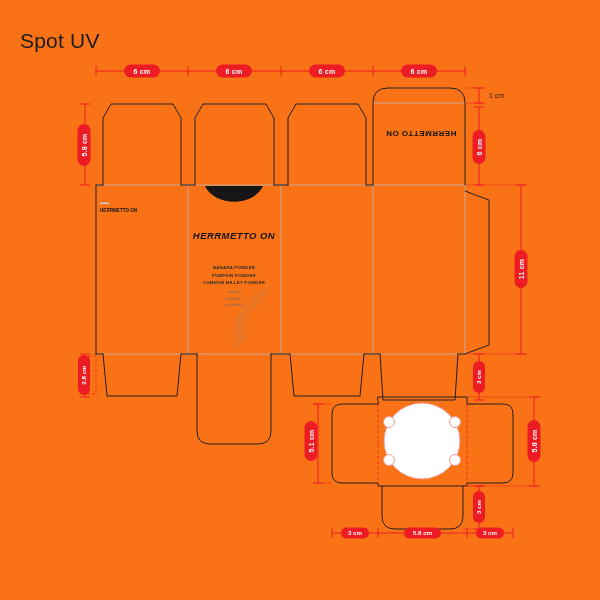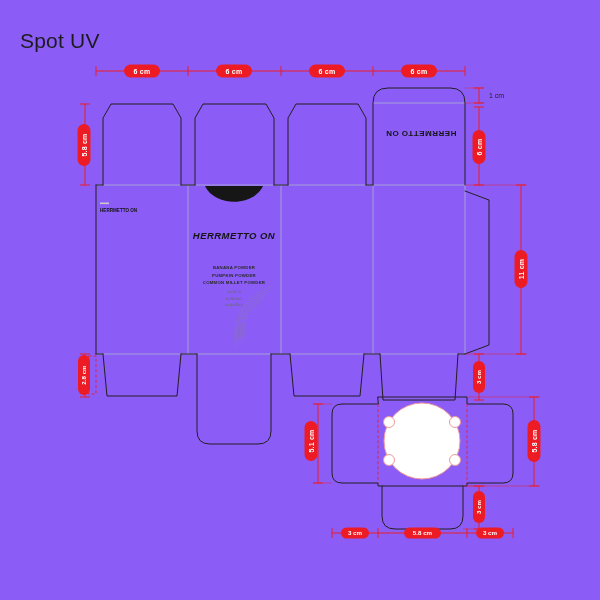--- a/index.html
+++ b/index.html
@@ -1,17 +1,17 @@
 <!DOCTYPE html>
 <html><head>
 <meta charset="utf-8">
 <style>
   html,body{margin:0;padding:0;background:#ffffff;width:600px;height:600px;overflow:hidden;
     font-family:"Liberation Sans", sans-serif;}
-  #stage{position:relative;width:600px;height:600px;background:#8b5cf6;}
+  #stage{position:relative;width:600px;height:600px;background:#f97316;}
   svg{display:block;}
   svg text{font-family:"Liberation Sans", sans-serif;}
   .title{font-size:21px;fill:#1c1c1e;letter-spacing:.2px;}
   .cut{stroke:#231F20;stroke-width:1;fill:none;stroke-linejoin:round;stroke-linecap:round;}
   .fold{stroke:#B4BCCB;stroke-width:.7;fill:none;}
   .dimline{stroke:#ED1C24;stroke-width:1;fill:none;}
   .tick{stroke:#ED1C24;stroke-width:1;}
   .ext{stroke:#ED1C24;stroke-width:.55;opacity:.85;}
   .folddash{stroke:#ED1C24;stroke-width:.8;stroke-dasharray:3 2.2;fill:none;}
   .badge{fill:#ED1C24;}

